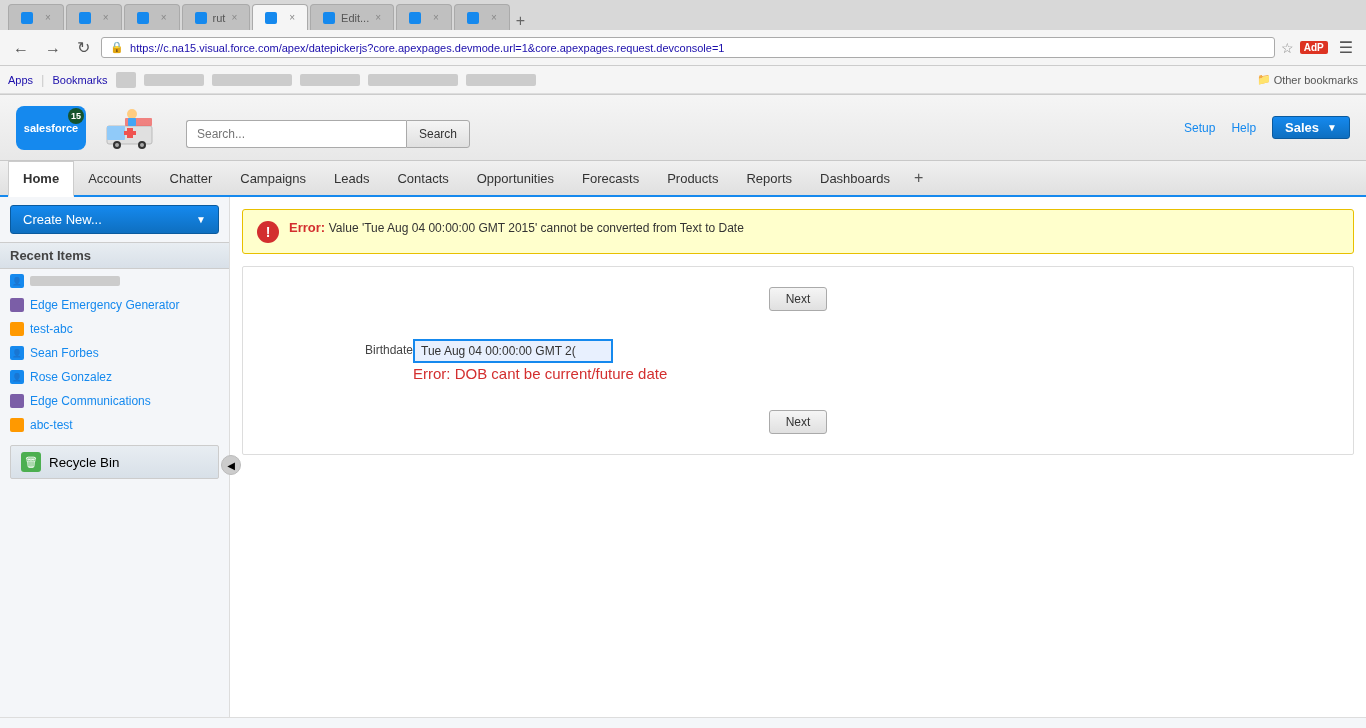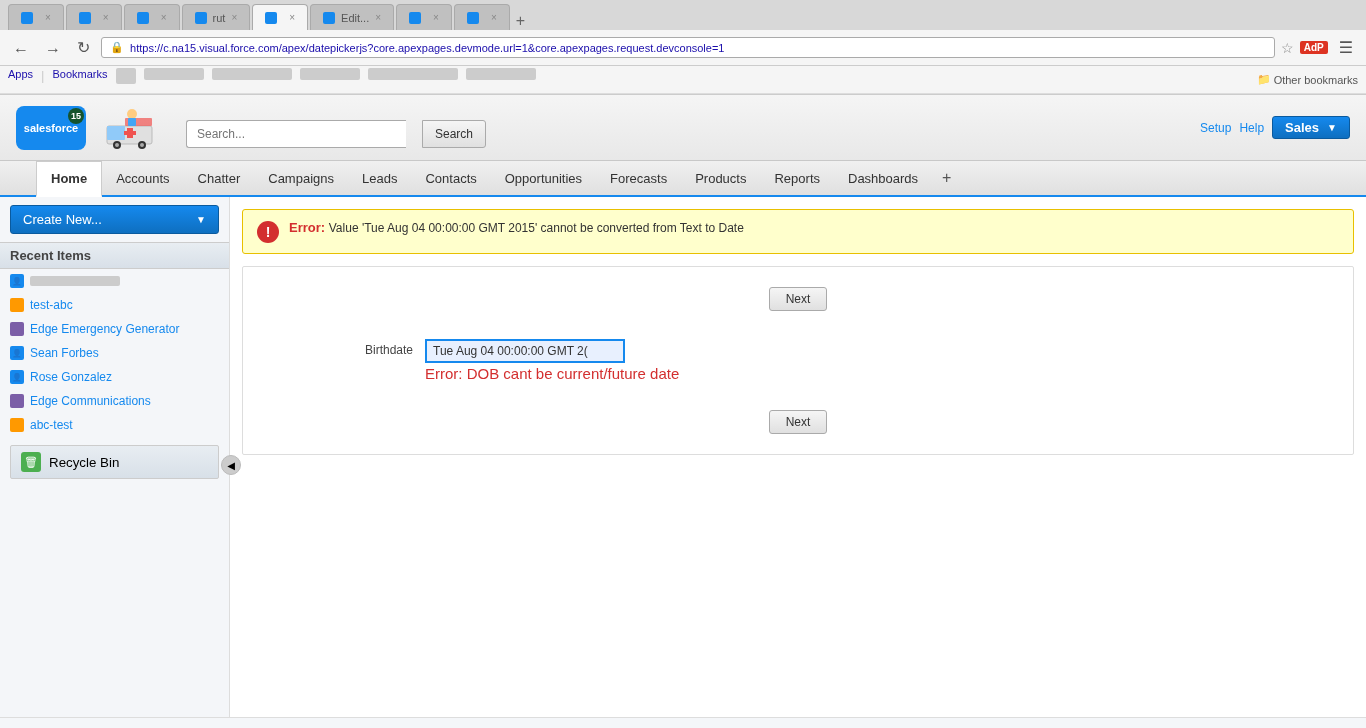--- a/index.html
+++ b/index.html
@@ -7,43 +7,43 @@
 
     
     .browser-chrome { background: #e8e8e8; border-bottom: 1px solid #ccc; }
     .browser-toolbar { background: #f5f5f5; border-bottom: 1px solid #ccc; padding: 4px 8px; display: flex; align-items: center; gap: 6px; height: 36px; }
     .nav-btn { background: none; border: none; cursor: pointer; font-size: 16px; color: #555; padding: 2px 5px; }
     .address-bar { flex: 1; border: 1px solid #aaa; border-radius: 3px; padding: 3px 8px; font-size: 12px; background: white; display: flex; align-items: center; gap: 6px; }
     .lock-icon { color: #888; font-size: 11px; }
     .address-text { color: #1a0dab; font-size: 11px; flex: 1; }
     .star-btn { background: none; border: none; cursor: pointer; font-size: 14px; color: #888; }
     .adp-badge { background: #d32; color: white; font-size: 10px; font-weight: bold; padding: 1px 4px; border-radius: 2px; }
-    .bookmarks-bar { background: #f5f5f5; border-bottom: 1px solid #ddd; padding: 2px 8px; display: flex; gap: 8px; height: 28px; }
+    .bookmarks-bar { background: #f5f5f5; border-bottom: 1px solid #ddd; padding: 2px 8px; display: flex; align-items: center; gap: 8px; height: 28px; }
     .bookmark-item { font-size: 11px; color: #1a0dab; cursor: pointer; text-decoration: none; }
     .other-bookmarks { margin-left: auto; font-size: 11px; color: #555; display: flex; align-items: center; gap: 3px; }
     .bookmarks-divider { color: #ccc; }
 
     
     .sf-header { background: linear-gradient(to bottom, #f5f5f5, #e8e8e8); border-bottom: 1px solid #c8c8c8; padding: 0 16px; display: flex; align-items: center; height: 66px; gap: 16px; }
     .sf-logo { background: #1589EE; border-radius: 8px; padding: 6px 10px; color: white; font-size: 13px; font-weight: bold; cursor: pointer; display: flex; align-items: center; justify-content: center; width: 70px; height: 44px; position: relative; }
     .sf-logo-text { font-size: 11px; font-weight: bold; }
     .notification-badge { position: absolute; top: 2px; right: 2px; background: #14532d; color: white; border-radius: 50%; width: 16px; height: 16px; font-size: 9px; display: flex; align-items: center; justify-content: center; }
     .header-mascot { width: 60px; height: 44px; position: relative; }
-    .search-area { display: flex; align-items: center; gap: 16px; margin-left: 8px; margin-top: 12px; }
+    .search-area { display: flex; align-items: center; gap: 0; margin-left: 8px; margin-top: 12px; }
     .search-input-field { border: 1px solid #aaa; border-right: none; padding: 4px 10px; width: 220px; height: 28px; font-size: 12px; border-radius: 3px 0 0 3px; background: white; }
     .search-btn { background: linear-gradient(to bottom, #f5f5f5, #e0e0e0); border: 1px solid #aaa; padding: 4px 12px; height: 28px; cursor: pointer; font-size: 12px; border-radius: 0 3px 3px 0; color: #333; }
-    .header-right { margin-left: auto; display: flex; align-items: center; gap: 8px; }
+    .header-right { margin-left: auto; display: flex; align-items: center; gap: 16px; }
     .header-link { font-size: 12px; color: #1589EE; cursor: pointer; text-decoration: none; }
     .sales-dropdown { background: linear-gradient(to bottom, #1589EE, #0e6fc0); border: 1px solid #0a5a9e; color: white; padding: 3px 12px; border-radius: 3px; cursor: pointer; font-size: 13px; font-weight: bold; display: flex; align-items: center; gap: 8px; }
     .dropdown-arrow { font-size: 10px; }
 
     
     .sf-navbar { background: linear-gradient(to bottom, #f0f0f0, #e0e0e0); border-bottom: 2px solid #1589EE; display: flex; align-items: stretch; padding: 0 8px; height: 36px; }
     .nav-item { padding: 8px 14px; font-size: 13px; cursor: pointer; color: #333; text-decoration: none; display: flex; align-items: center; white-space: nowrap; border-bottom: 2px solid transparent; margin-bottom: -2px; }
-    .nav-item.active { background: white; border: 1px solid #ccc; border-bottom: 2px solid white; color: #333; font-weight: bold; margin-left: 28px; }
+    .nav-item.active { background: white; border: 1px solid #ccc; border-bottom: 2px solid white; color: #333; font-weight: bold; }
     .nav-plus { padding: 8px 10px; font-size: 16px; color: #555; cursor: pointer; display: flex; align-items: center; }
 
     
     .sf-main { display: flex; }
 
     
     .sf-sidebar { width: 230px; background: #f4f6f9; border-right: 1px solid #ddd; padding: 0; min-height: 520px; position: relative; }
     .sidebar-collapse { position: absolute; right: -12px; top: 250px; background: #ccc; border: 1px solid #bbb; border-radius: 50%; width: 20px; height: 20px; cursor: pointer; display: flex; align-items: center; justify-content: center; font-size: 10px; z-index: 10; }
     .create-new-btn { background: linear-gradient(to bottom, #1589EE, #0e6fc0); color: white; border: 1px solid #0a5a9e; padding: 6px 12px; width: calc(100% - 20px); margin: 8px 10px; cursor: pointer; font-size: 13px; border-radius: 3px; display: flex; align-items: center; justify-content: space-between; }
     .create-new-arrow { font-size: 10px; }
@@ -65,21 +65,21 @@
     .error-banner { background: #ffffcc; border: 1px solid #e8c000; border-radius: 3px; padding: 10px 14px; display: flex; align-items: flex-start; gap: 10px; margin-bottom: 12px; }
     .error-icon { width: 22px; height: 22px; background: #d32f2f; border-radius: 50%; color: white; display: flex; align-items: center; justify-content: center; font-weight: bold; font-size: 14px; flex-shrink: 0; margin-top: 1px; }
     .error-text-area {}
     .error-label { font-weight: bold; color: #d32f2f; font-size: 13px; }
     .error-message { color: #333; font-size: 12px; }
 
     .form-section { background: white; border: 1px solid #ddd; border-radius: 2px; padding: 20px; }
     .next-btn-top { display: block; margin: 0 auto 20px; }
     .next-btn { background: linear-gradient(to bottom, #f5f5f5, #e0e0e0); border: 1px solid #aaa; padding: 4px 16px; cursor: pointer; font-size: 12px; border-radius: 3px; color: #333; }
 
-    .form-row { display: flex; align-items: flex-start; gap: 12px; padding: 8px 30px; }
+    .form-row { display: flex; align-items: flex-start; gap: 0; padding: 8px 30px; }
     .form-label { width: 120px; text-align: right; font-size: 12px; color: #444; padding-top: 4px; }
     .form-field-area { flex: 1; }
     .birthdate-input { border: 2px solid #1589EE; padding: 3px 6px; font-size: 12px; width: 200px; background: #e8f0fe; color: #333; }
     .field-error { color: #d32f2f; font-size: 15px; margin-top: 2px; }
 
     .next-btn-bottom { display: block; margin: 20px auto 0; }
 
     
     .sf-footer { background: #f4f6f9; border-top: 1px solid #ddd; padding: 12px; text-align: center; font-size: 11px; color: #666; margin-top: 0; }
 
@@ -236,26 +236,26 @@
       </div>
 
       <div class="recent-items-section">
         <div class="section-title">Recent Items</div>
 
         <div class="recent-item">
           <div class="recent-item-icon icon-person">👤</div>
           <div class="redacted-bar"></div>
         </div>
         <div class="recent-item">
+          <div class="recent-item-icon icon-account"></div>
+          <a class="recent-item-link">Edge Emergency Generator</a>
+        </div>
+        <div class="recent-item">
           <div class="recent-item-icon icon-lead"></div>
           <a class="recent-item-link">test-abc</a>
-        </div>
-        <div class="recent-item">
-          <div class="recent-item-icon icon-account"></div>
-          <a class="recent-item-link">Edge Emergency Generator</a>
         </div>
         <div class="recent-item">
           <div class="recent-item-icon icon-person">👤</div>
           <a class="recent-item-link">Sean Forbes</a>
         </div>
         <div class="recent-item">
           <div class="recent-item-icon icon-person">👤</div>
           <a class="recent-item-link">Rose Gonzalez</a>
         </div>
         <div class="recent-item">

